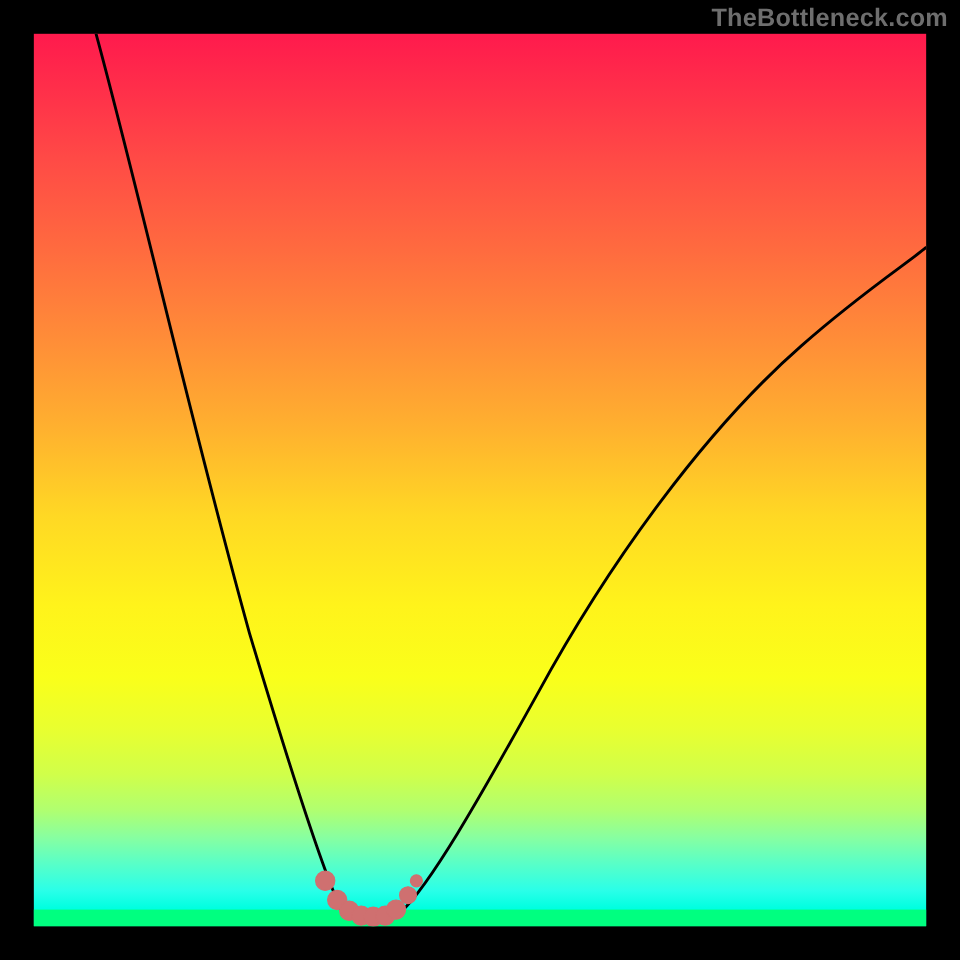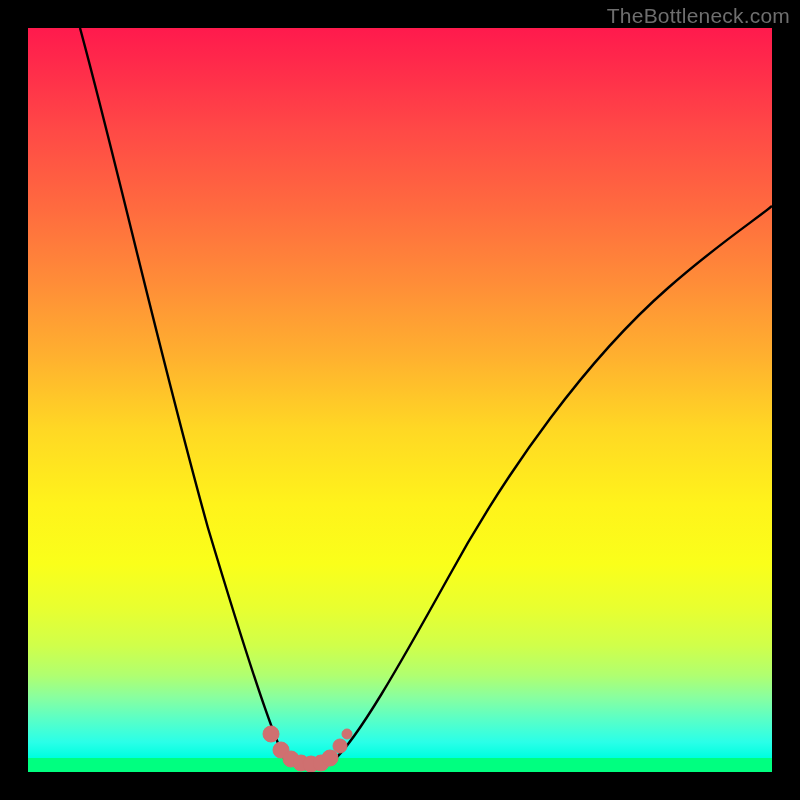--- a/index.html
+++ b/index.html
@@ -65,21 +65,21 @@
     width: 100%;
     height: 100%;
   }
   .watermark {
     position: absolute;
     top: 4px;
     right: 10px;
     color: #6e6e6e;
     font-size: 21px;
     letter-spacing: 0.2px;
-    font-weight: 400;
+    font-weight: 700;
   }
 </style>
 </head>
 <body>
 
 <div class="frame">
 
   <div class="plot-area">
     <div class="gradient"></div>
     <div class="green-band"></div>

